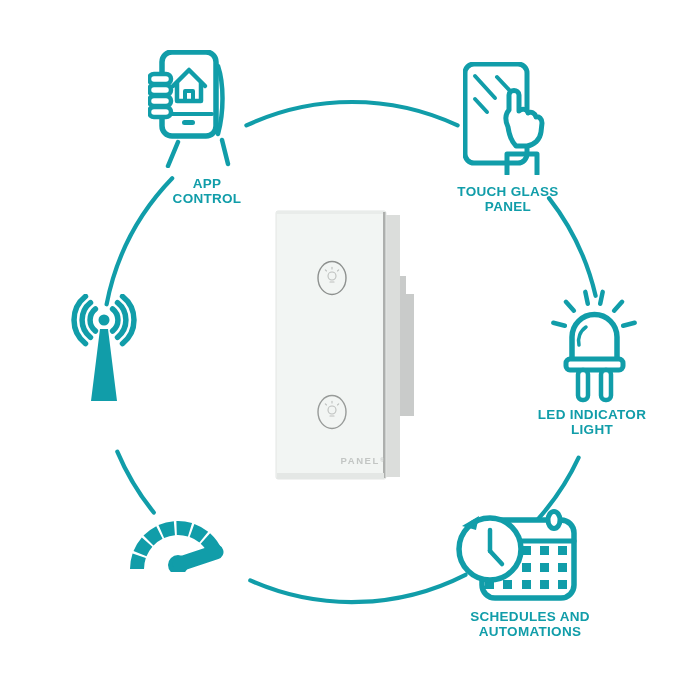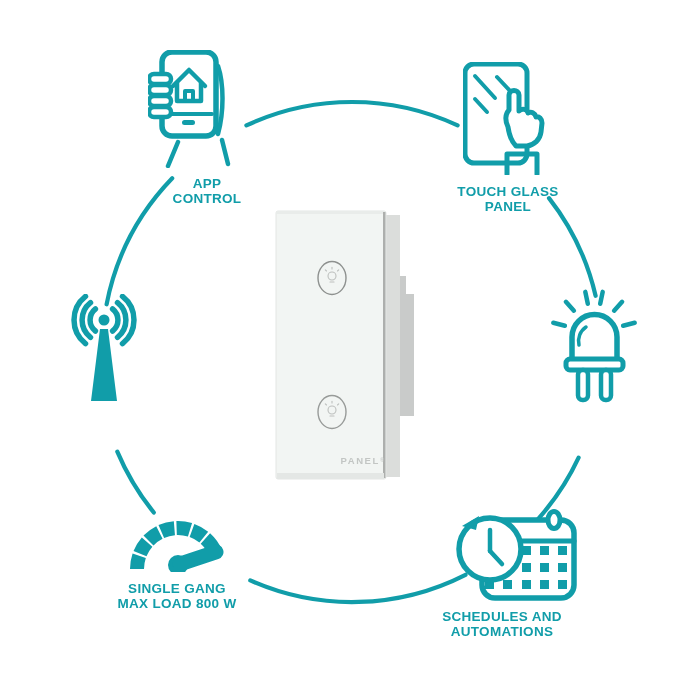--- a/index.html
+++ b/index.html
@@ -96,36 +96,36 @@
         <path d="M81.1,42.7 L92.7,39.8"></path>
         <path d="M22.9,42.7 L11.3,39.8"></path>
       </g>
       <path fill="#fff" stroke-width="5.5" d="M30,78 V54 A22.5,22.5 0 0 1 75,54 V78"></path>
       <path stroke-width="3.5" d="M37,62 A17,17 0 0 1 44,44"></path>
       <rect x="24" y="76" width="57" height="11" rx="4" fill="#fff" stroke-width="5"></rect>
       <rect x="36" y="87" width="10" height="30" rx="4.5" fill="#fff" stroke-width="4.5"></rect>
       <rect x="59" y="87" width="10" height="30" rx="4.5" fill="#fff" stroke-width="4.5"></rect>
     </g>
   </svg>
+  <div class="label" style="left:492px;top:407px">LED INDICATOR
+LIGHT</div>
 
   <svg class="icon" style="left:126px;top:514px" width="106" height="58" viewBox="0 0 106 58">
     <g fill="none" stroke="currentColor" stroke-width="14">
       <path d="M11,55 A41,41 0 0 1 13.2,41.7"></path>
       <path d="M14,39.6 A41,41 0 0 1 21.1,28.1"></path>
       <path d="M22.5,26.5 A41,41 0 0 1 33.4,18.5"></path>
       <path d="M35.3,17.5 A41,41 0 0 1 48.4,14.2"></path>
       <path d="M50.6,14 A41,41 0 0 1 64,15.8"></path>
       <path d="M66,16.5 A41,41 0 0 1 77.8,23.1"></path>
       <path d="M79.4,24.5 A41,41 0 0 1 90,39.6"></path>
     </g>
     <circle cx="52" cy="51" r="10" fill="currentColor"></circle>
     <path d="M54,50 L90,38" stroke="currentColor" stroke-width="15" stroke-linecap="round"></path>
   </svg>
-  <div class="label" style="left:77px;top:581px">SINGLE GANG
-MAX LOAD 800 W</div>
 
   <svg class="icon" style="left:452px;top:508px" width="128" height="94" viewBox="0 0 128 94">
     <g stroke="currentColor" fill="none" stroke-linecap="round" stroke-linejoin="round">
       <rect x="30" y="12" width="92" height="78" rx="13" fill="#fff" stroke-width="5.5"></rect>
       <path d="M30,33 H122" stroke-width="5"></path>
       <ellipse cx="102" cy="12" rx="6" ry="8.5" fill="#fff" stroke-width="5"></ellipse>
       <g fill="currentColor" stroke="none">
         <rect x="51" y="38" width="9" height="9"></rect>
           <rect x="70" y="38" width="9" height="9"></rect>
           <rect x="88" y="38" width="9" height="9"></rect>
@@ -140,21 +140,21 @@
           <rect x="70" y="72" width="9" height="9"></rect>
           <rect x="88" y="72" width="9" height="9"></rect>
           <rect x="106" y="72" width="9" height="9"></rect>
       </g>
       <circle cx="38" cy="41" r="31" fill="#fff" stroke-width="5.5"></circle>
       <path d="M38,43 V22" stroke-width="4.5"></path>
       <path d="M38,43 L50,56" stroke-width="4.5"></path>
       <path d="M10,18 L27,8 L24,22 Z" fill="currentColor" stroke="none"></path>
     </g>
   </svg>
-  <div class="label" style="left:402px;top:609px">SCHEDULES AND
+  <div class="label" style="left:430px;top:609px">SCHEDULES AND
 AUTOMATIONS</div>
 
   <div class="product">
     <svg width="150" height="284" viewBox="0 0 150 284">
       <path d="M126,69 h8 v18 h8 v122 h-16 z" fill="#c9cbca"></path>
       <rect x="112" y="8" width="16" height="262" fill="#dbddDB"></rect>
       <rect x="4" y="4" width="110" height="268" rx="2" fill="#f2f5f3" stroke="#e3e6e4" stroke-width="1"></rect>
       <rect x="4" y="4" width="110" height="3" fill="#e9ecea"></rect>
       <rect x="111" y="5" width="2.5" height="266" fill="#adafad"></rect>
       <rect x="5" y="266" width="107" height="6" fill="#e4e7e5"></rect>

